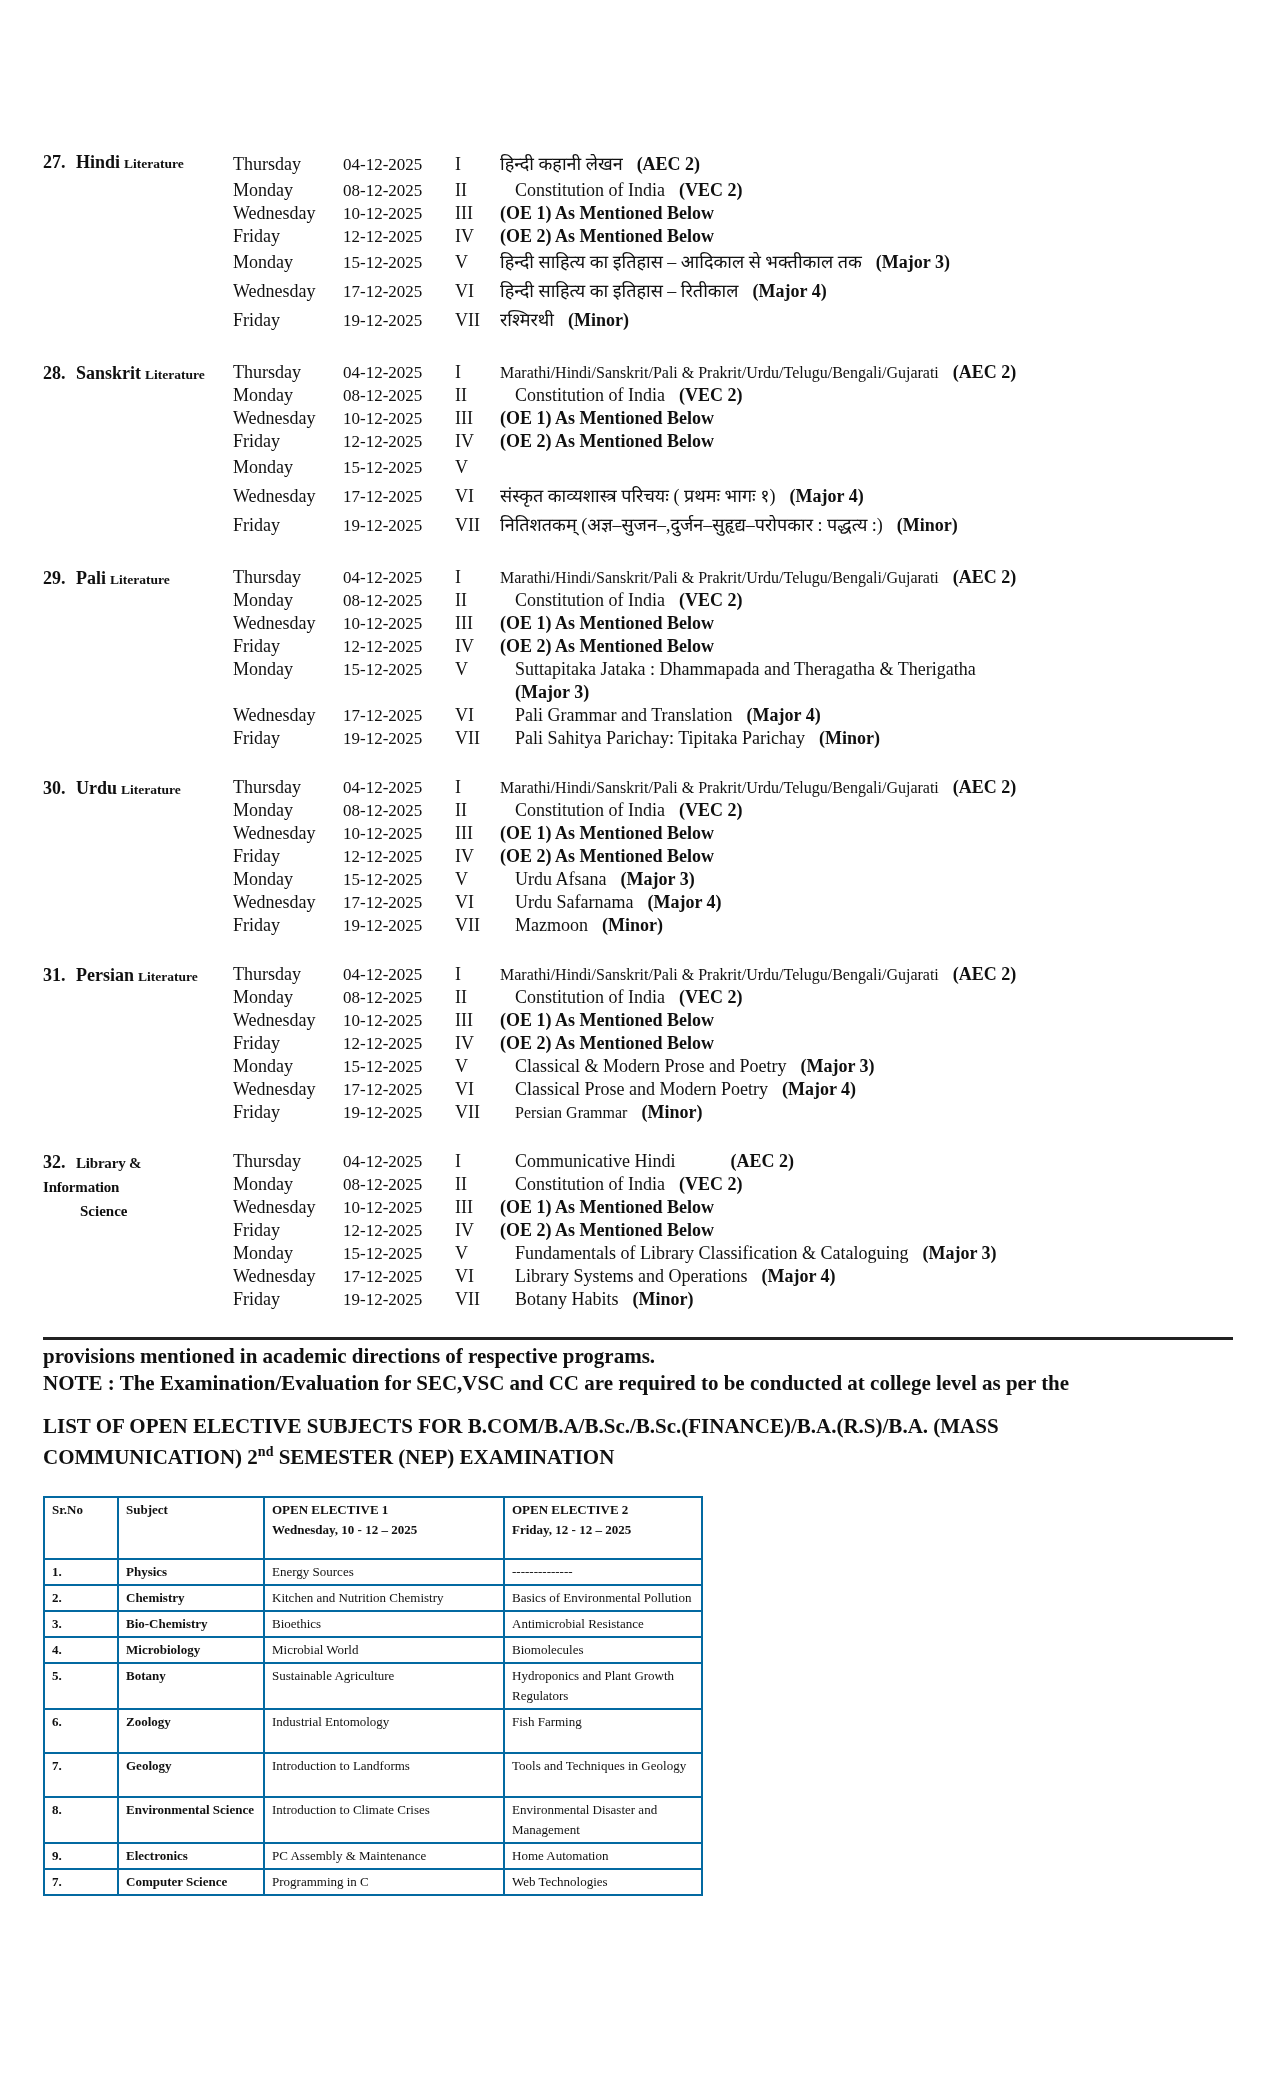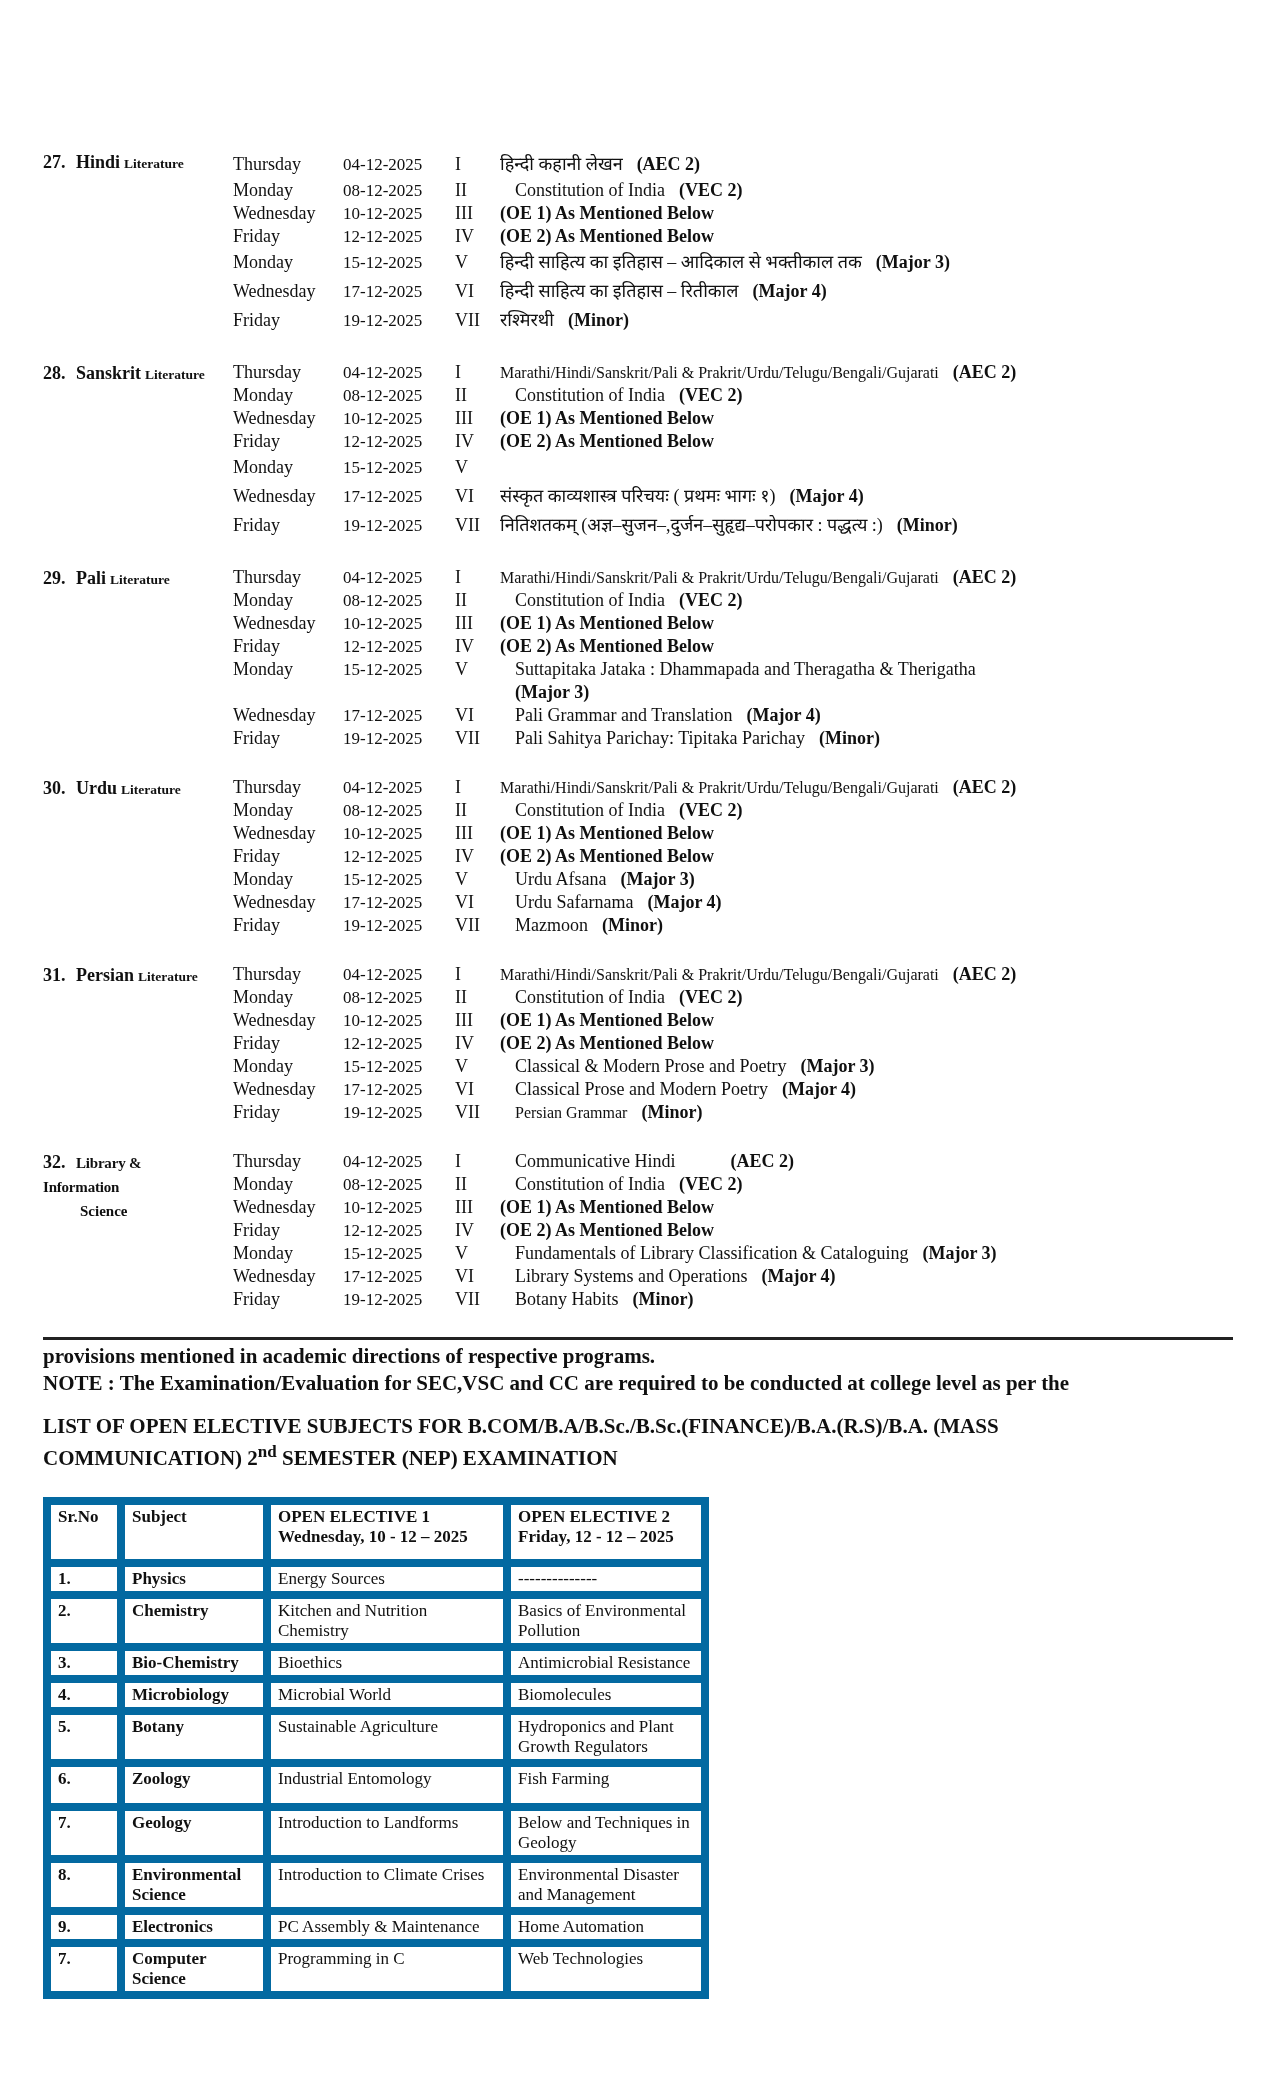--- a/index.html
+++ b/index.html
@@ -33,27 +33,27 @@
   .cell-tag { font-weight: bold; margin-left: 14px; white-space: nowrap; }
   .cell-tag.wrapline { display: block; margin-left: 15px; }
   .cell-tag.gap-lg { margin-left: 55px; }
 
   
   .note-rule { border-top: 3px solid #222; margin: 10px 0 3px 0; }
   .note { font-weight: bold; font-size: 21px; line-height: 27px; }
 
   
   .elective-heading { font-weight: bold; font-size: 21px; line-height: 26px; margin-top: 16px; }
-  .elective-heading sup { font-size: 17px; }
+  .elective-heading sup { font-size: 14px; }
 
   
   .etable { border-collapse: collapse; margin-top: 26px; table-layout: fixed; }
   .etable th, .etable td {
-    border: 8px solid #0369a1; padding: 2px 7px;
-    font-size: 17px; line-height: 20px; vertical-align: top; text-align: left;
+    border: 2px solid #0369a1; padding: 2px 7px;
+    font-size: 13px; line-height: 20px; vertical-align: top; text-align: left;
   }
   .etable th { font-weight: bold; height: 62px; }
   .etable td.c-sr, .etable td.c-subject { font-weight: bold; }
   .etable tr.tall td { height: 44px; }
 </style>
 </head>
 <body>
 
 <div class="page">
 
@@ -472,21 +472,21 @@
     <td class="c-sr">6.</td>
     <td class="c-subject">Zoology</td>
     <td class="c-oe1">Industrial Entomology</td>
     <td class="c-oe2">Fish Farming</td>
   </tr>
 
   <tr class="tall">
     <td class="c-sr">7.</td>
     <td class="c-subject">Geology</td>
     <td class="c-oe1">Introduction to Landforms</td>
-    <td class="c-oe2">Below and Techniques in Geology</td>
+    <td class="c-oe2">Tools and Techniques in Geology</td>
   </tr>
 
   <tr>
     <td class="c-sr">8.</td>
     <td class="c-subject">Environmental Science</td>
     <td class="c-oe1">Introduction to Climate Crises</td>
     <td class="c-oe2">Environmental Disaster and Management</td>
   </tr>
 
   <tr>

